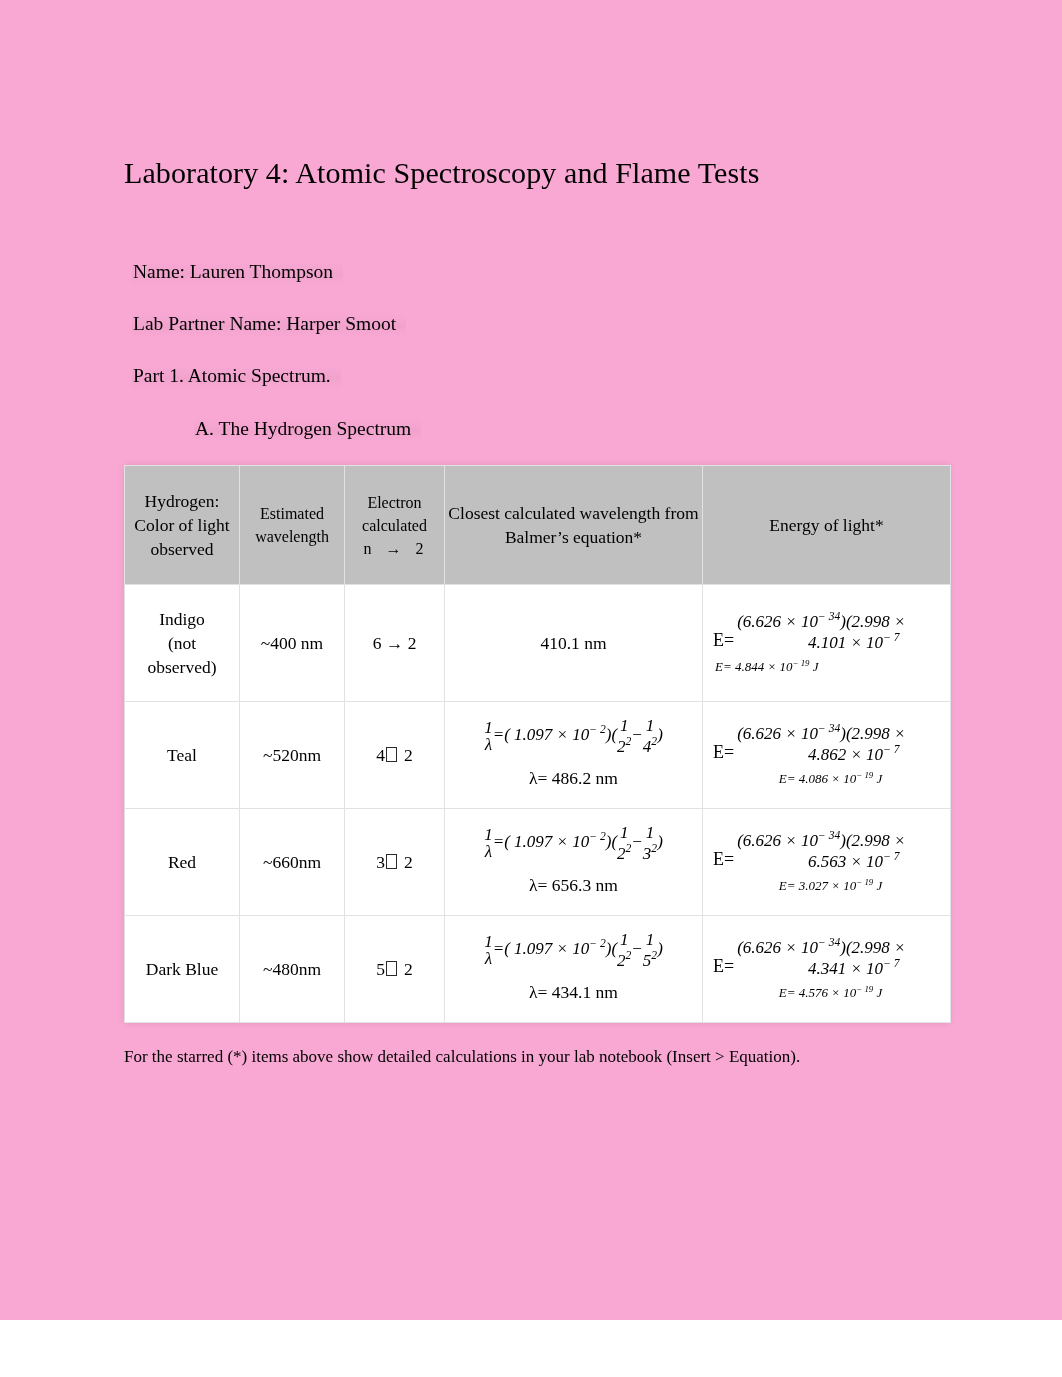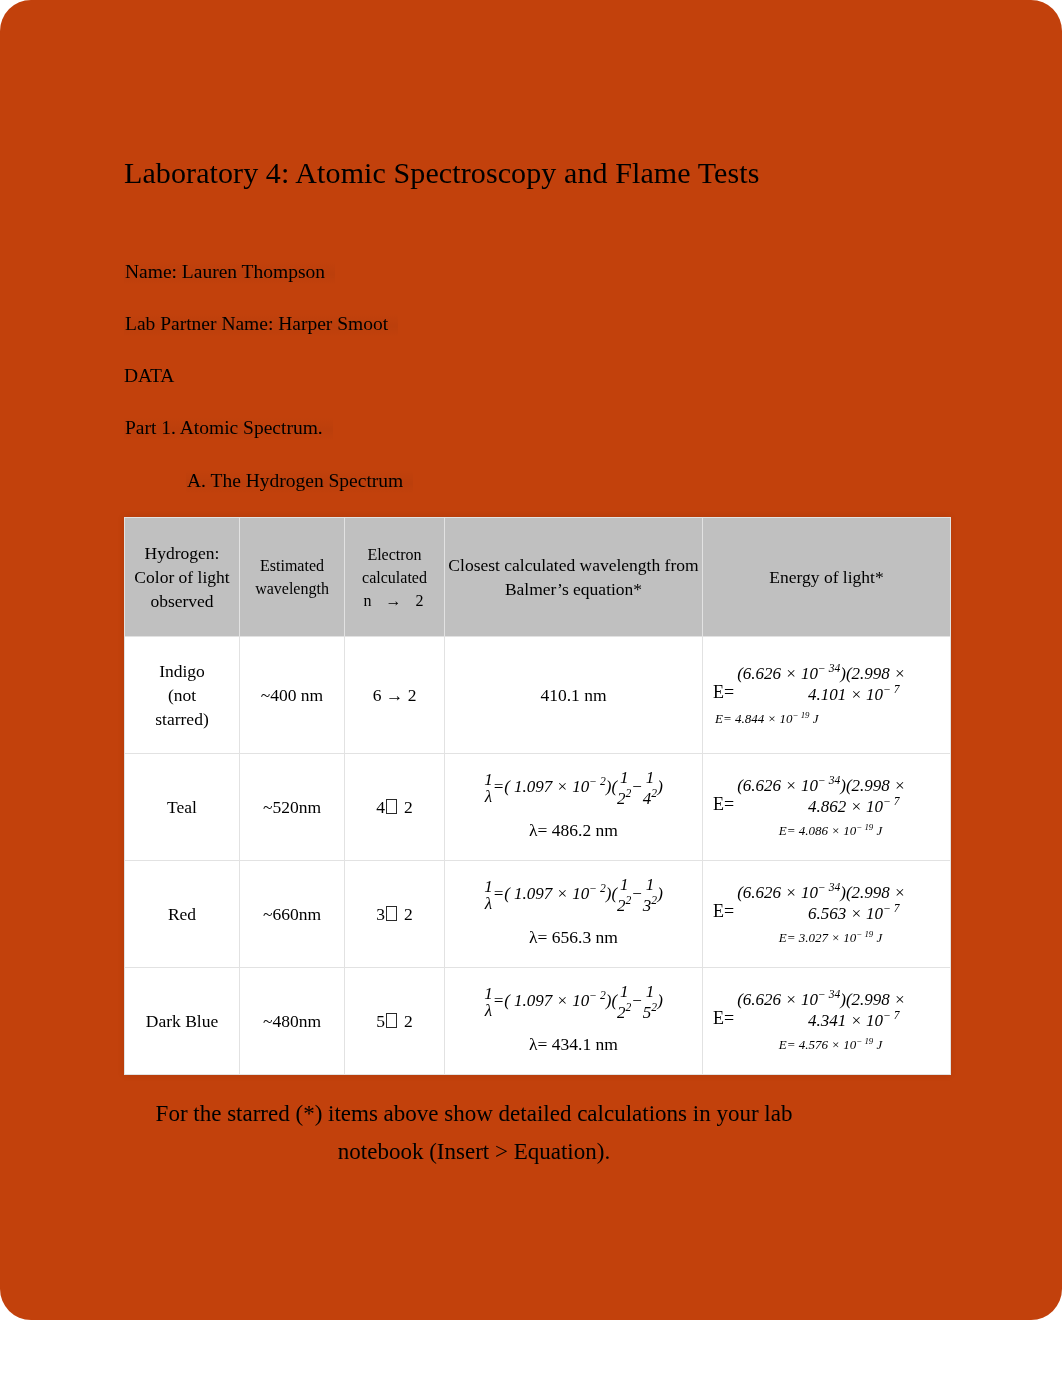--- a/index.html
+++ b/index.html
@@ -13,22 +13,21 @@
     font-family: "Liberation Serif", "DejaVu Serif", serif;
     color: #000000;
     position: relative;
     overflow: hidden;
   }
   .page {
     position: absolute;
     left: 0; top: 0;
     width: 1062px;
     height: 1320px;
-    background: #c2410c;
-    border-radius: 31px;
+    background: #f9a8d4;
   }
   .content {
     position: absolute;
     left: 124px;
     top: 150px;
     width: 814px;
   }
 
   
   .doc-title {
@@ -37,21 +36,21 @@
     font-weight: normal;
     margin: 0;
     width: 660px;
     letter-spacing: 0.1px;
   }
 
   
   .para {
     font-size: 19.5px;
     line-height: 25px;
-    margin: 0;
+    margin: 8px;
   }
   .sp-name      { margin-top: 64px; }
   .sp-partner   { margin-top: 27px; }
   .sp-data      { margin-top: 27px; }
   .sp-record    { margin-top: 4px; padding-left: 62px; }
   .sp-part      { margin-top: 27px; }
   .sp-sub       { margin-top: 28px; padding-left: 62px; }
 
   .shade {
     
@@ -184,43 +183,41 @@
     margin-top: 6px;
     text-align: center;
     font-size: 13px;
     white-space: nowrap;
   }
   .eresult.left  { text-align: left;  padding-left: 2px; }
 
   
   .footnote {
     margin-top: 20px;
-    font-size: 23px;
-    line-height: 38px;
+    font-size: 17px;
+    line-height: 27px;
     width: 700px;
-    text-align: center;
   }
 </style>
 </head>
 <body>
 
 <div class="page">
   <div class="content">
 
     <h1 class="doc-title">Laboratory 4: Atomic Spectroscopy and Flame Tests</h1>
 
     <p class="para sp-name">
       <span class="shade">Name: Lauren Thompson</span>
     </p>
 
     <p class="para sp-partner">
       <span class="shade">Lab Partner Name: Harper Smoot</span>
     </p>
 
-    <p class="para sp-data">DATA</p>
 
 
     <p class="para sp-part">
       <span class="shade">Part 1. Atomic Spectrum.</span>
     </p>
 
     <p class="para sp-sub">
       <span class="shade">A. The Hydrogen Spectrum</span>
     </p>
 
@@ -241,21 +238,21 @@
               <span>Electron</span><br>
               <span>calculated</span><br>
               <span class="arrow-gap"><span>n</span>&nbsp; → &nbsp;<span>2</span></span>
             </th>
             <th>Closest calculated wavelength from Balmer’s equation*</th>
             <th>Energy of light*</th>
           </tr>
         </thead>
         <tbody id="tbody">
             <tr class="r-first">
-              <td><span>Indigo</span><br><span>(not</span><br><span>starred)</span></td>
+              <td><span>Indigo</span><br><span>(not</span><br><span>observed)</span></td>
               <td>~400 nm</td>
               <td><span>6</span><span>&nbsp;→&nbsp;</span><span>2</span></td>
               <td><span>410.1 nm</span></td>
               <td>
                 <div class="ecell">
                   <div class="erow">
                     <span class="elabel">E=</span>
                     <span class="math efrac">
                       <span class="num">(6.626 × 10<sup class="e">− 34</sup>)(2.998 ×</span>
                       <span class="den">4.101 × 10<sup class="e">− 7</sup></span>

